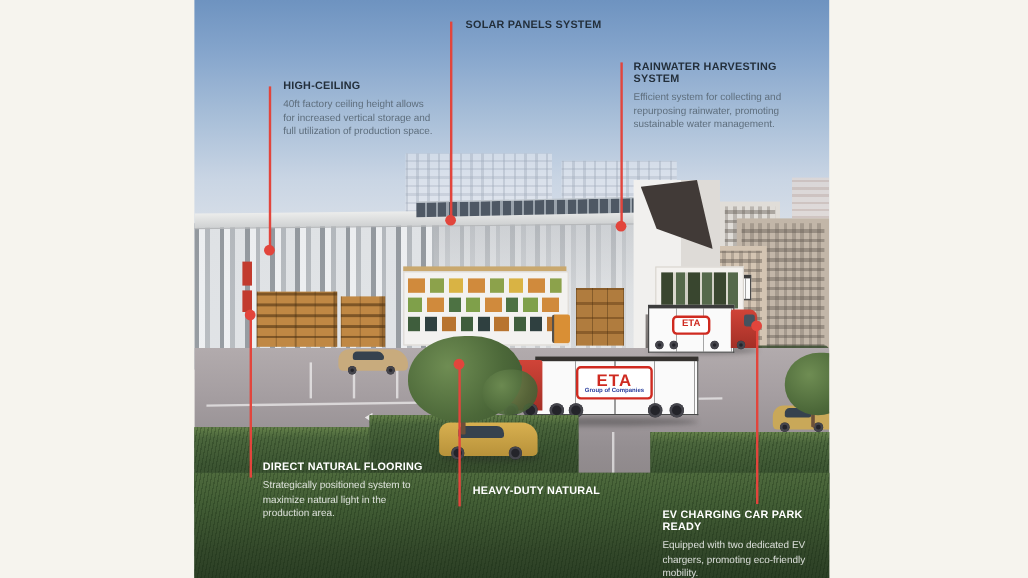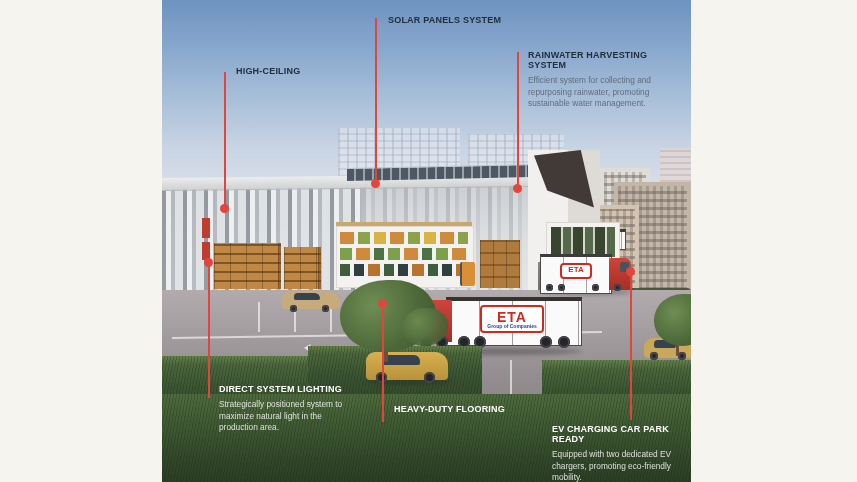--- a/index.html
+++ b/index.html
@@ -233,38 +233,39 @@
     <div class="c-line" style="left:46px;top:262px;height:136px;"></div>
 
     <div class="c-dot" style="left:216px;top:299px;"></div>
     <div class="c-line" style="left:220px;top:303px;height:119px;"></div>
 
     <div class="c-dot" style="left:464px;top:267px;"></div>
     <div class="c-line" style="left:468px;top:271px;height:149px;"></div>
 
     <div class="callout dark" style="left:74px;top:66px;width:126px;">
       <p class="c-title">HIGH-CEILING</p>
+      <p class="c-desc">40ft factory ceiling height allows for increased vertical storage and full utilization of production space.</p>
     </div>
 
     <div class="callout dark" style="left:226px;top:15px;width:122px;">
       <p class="c-title">SOLAR PANELS SYSTEM</p>
     </div>
 
     <div class="callout dark" style="left:366px;top:50px;width:152px;">
       <p class="c-title">RAINWATER HARVESTING SYSTEM</p>
       <p class="c-desc">Efficient system for collecting and repurposing rainwater, promoting sustainable water management.</p>
     </div>
 
     <div class="callout light" style="left:57px;top:384px;width:138px;">
-      <p class="c-title">DIRECT SYSTEM LIGHTING</p>
+      <p class="c-title">DIRECT NATURAL FLOORING</p>
       <p class="c-desc">Strategically positioned system to maximize natural light in the production area.</p>
     </div>
 
     <div class="callout light" style="left:232px;top:404px;width:126px;">
-      <p class="c-title">HEAVY-DUTY FLOORING</p>
+      <p class="c-title">HEAVY-DUTY NATURAL</p>
     </div>
 
     <div class="callout light" style="left:390px;top:424px;width:142px;">
       <p class="c-title">EV CHARGING CAR PARK READY</p>
       <p class="c-desc">Equipped with two dedicated EV chargers, promoting eco-friendly mobility.</p>
     </div>
 
   </div>
 </div>
 

